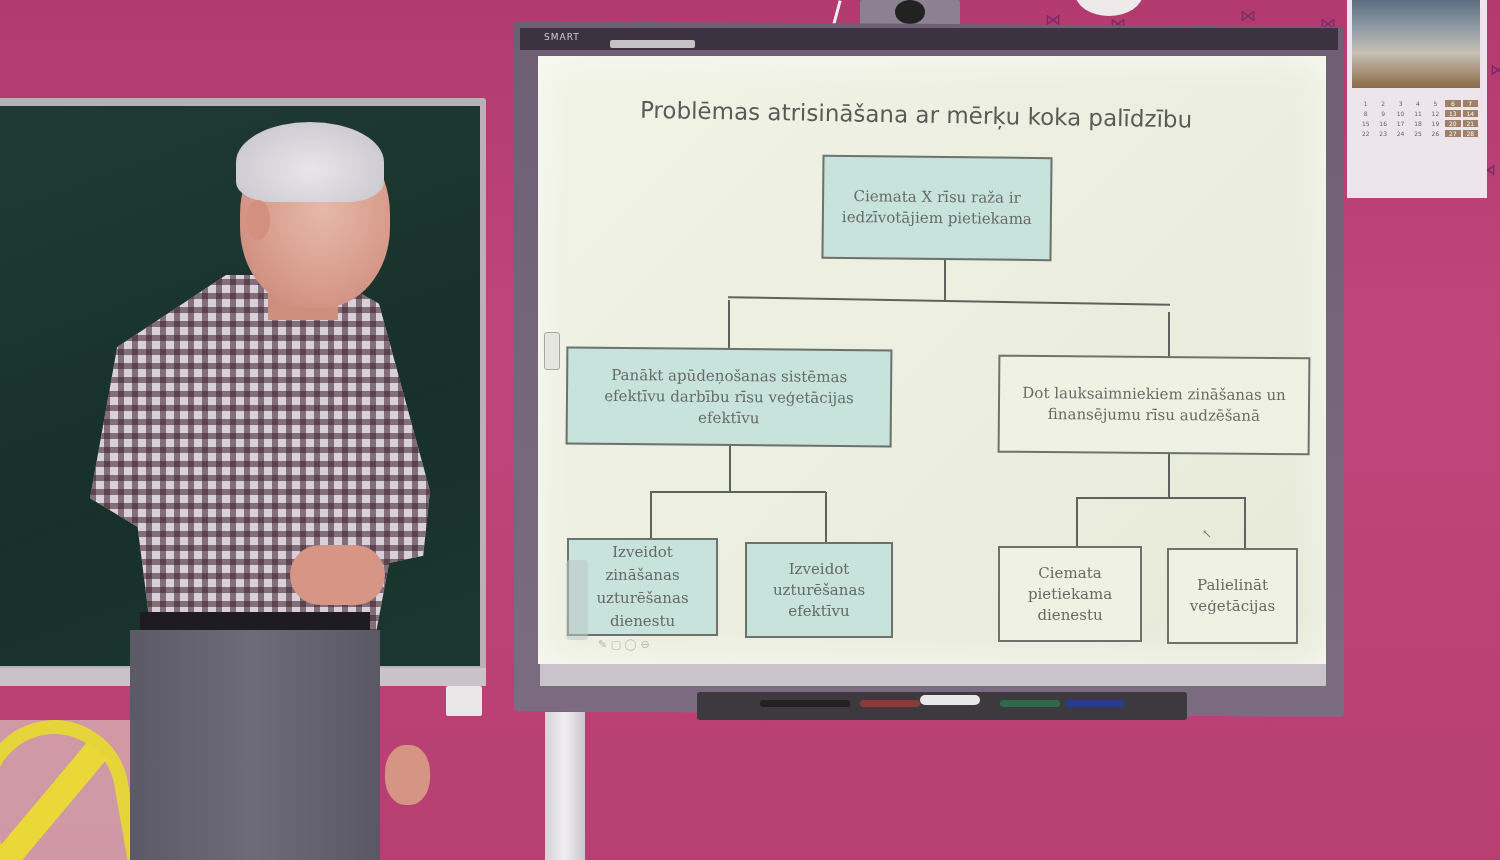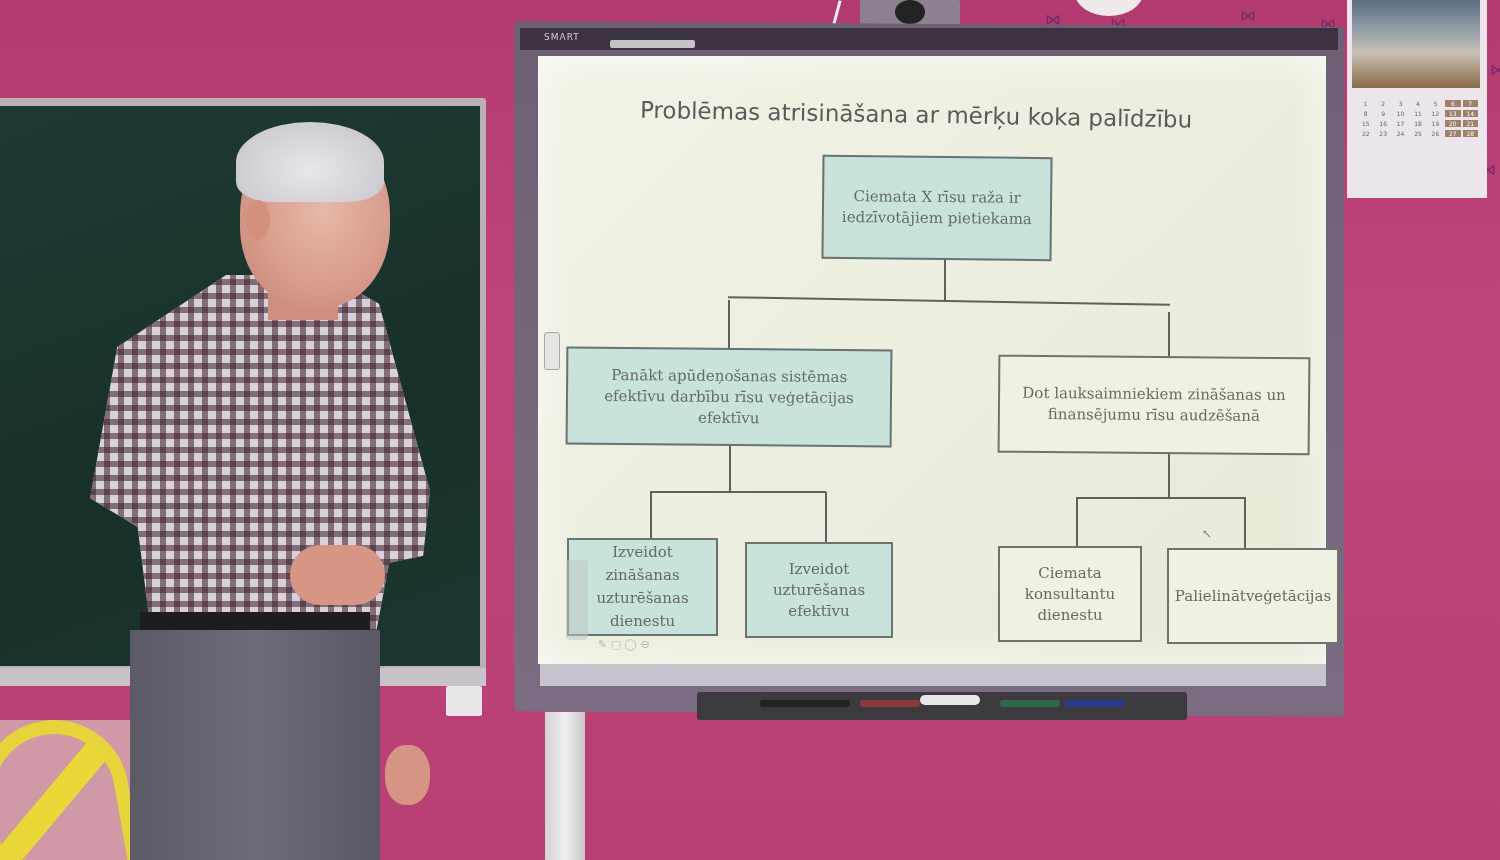--- a/index.html
+++ b/index.html
@@ -235,24 +235,24 @@
   <span>uzturēšanas</span>
   <span>dienestu</span>
 </div>
 <div class="abs node teal" style="left:745px;top:542px;width:148px;height:96px;flex-direction:column;">
   <span>Izveidot</span>
   <span>uzturēšanas</span>
   <span>efektīvu</span>
 </div>
 <div class="abs node plain" style="left:998px;top:546px;width:144px;height:96px;flex-direction:column;">
   <span>Ciemata</span>
-  <span>konsultantu</span>
+  <span>pietiekama</span>
   <span>dienestu</span>
 </div>
-<div class="abs node plain" style="left:1167px;top:548px;width:172px;height:96px;flex-direction:row;">
+<div class="abs node plain" style="left:1167px;top:548px;width:131px;height:96px;flex-direction:column;">
   <span>Palielināt</span>
   <span>veģetācijas</span>
 </div>
 
 <div class="abs side-handle"></div>
 <div class="abs float-toolbar"></div>
 <div class="abs mini-tools">✎ ▢ ◯ ⊖</div>
 <div class="abs cursor">↖</div>
 
 <div class="abs shirt"></div>

